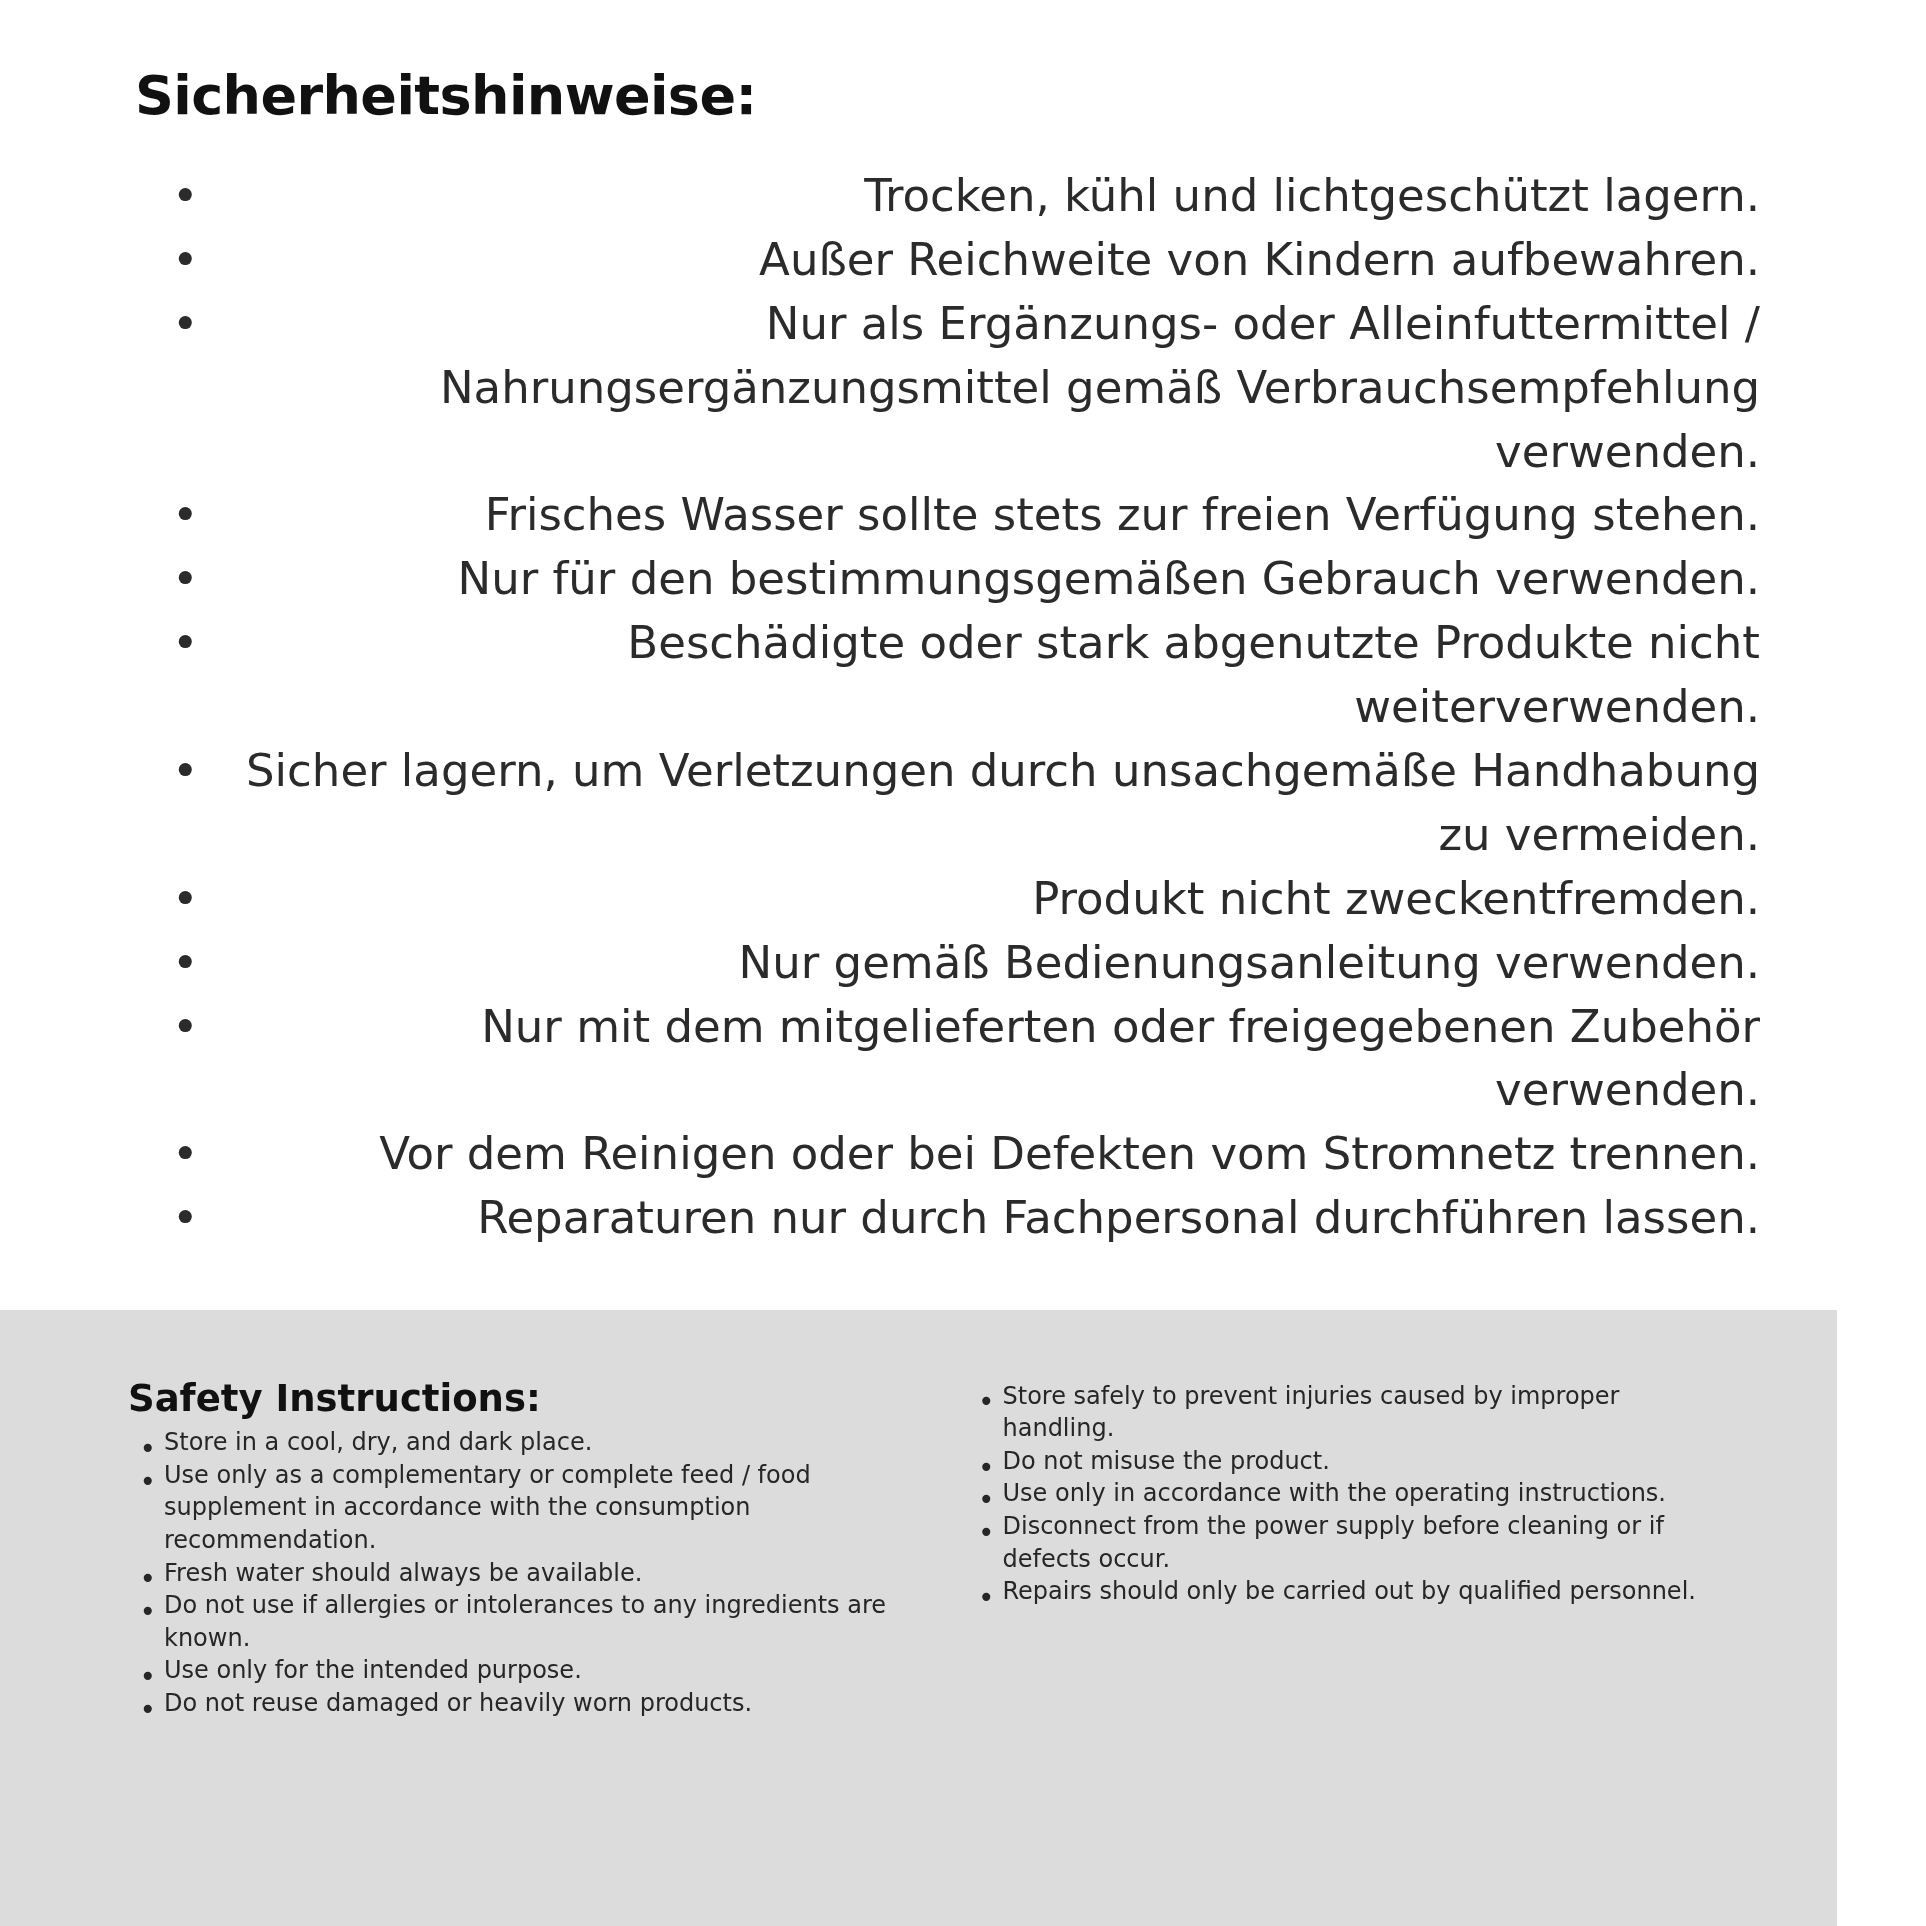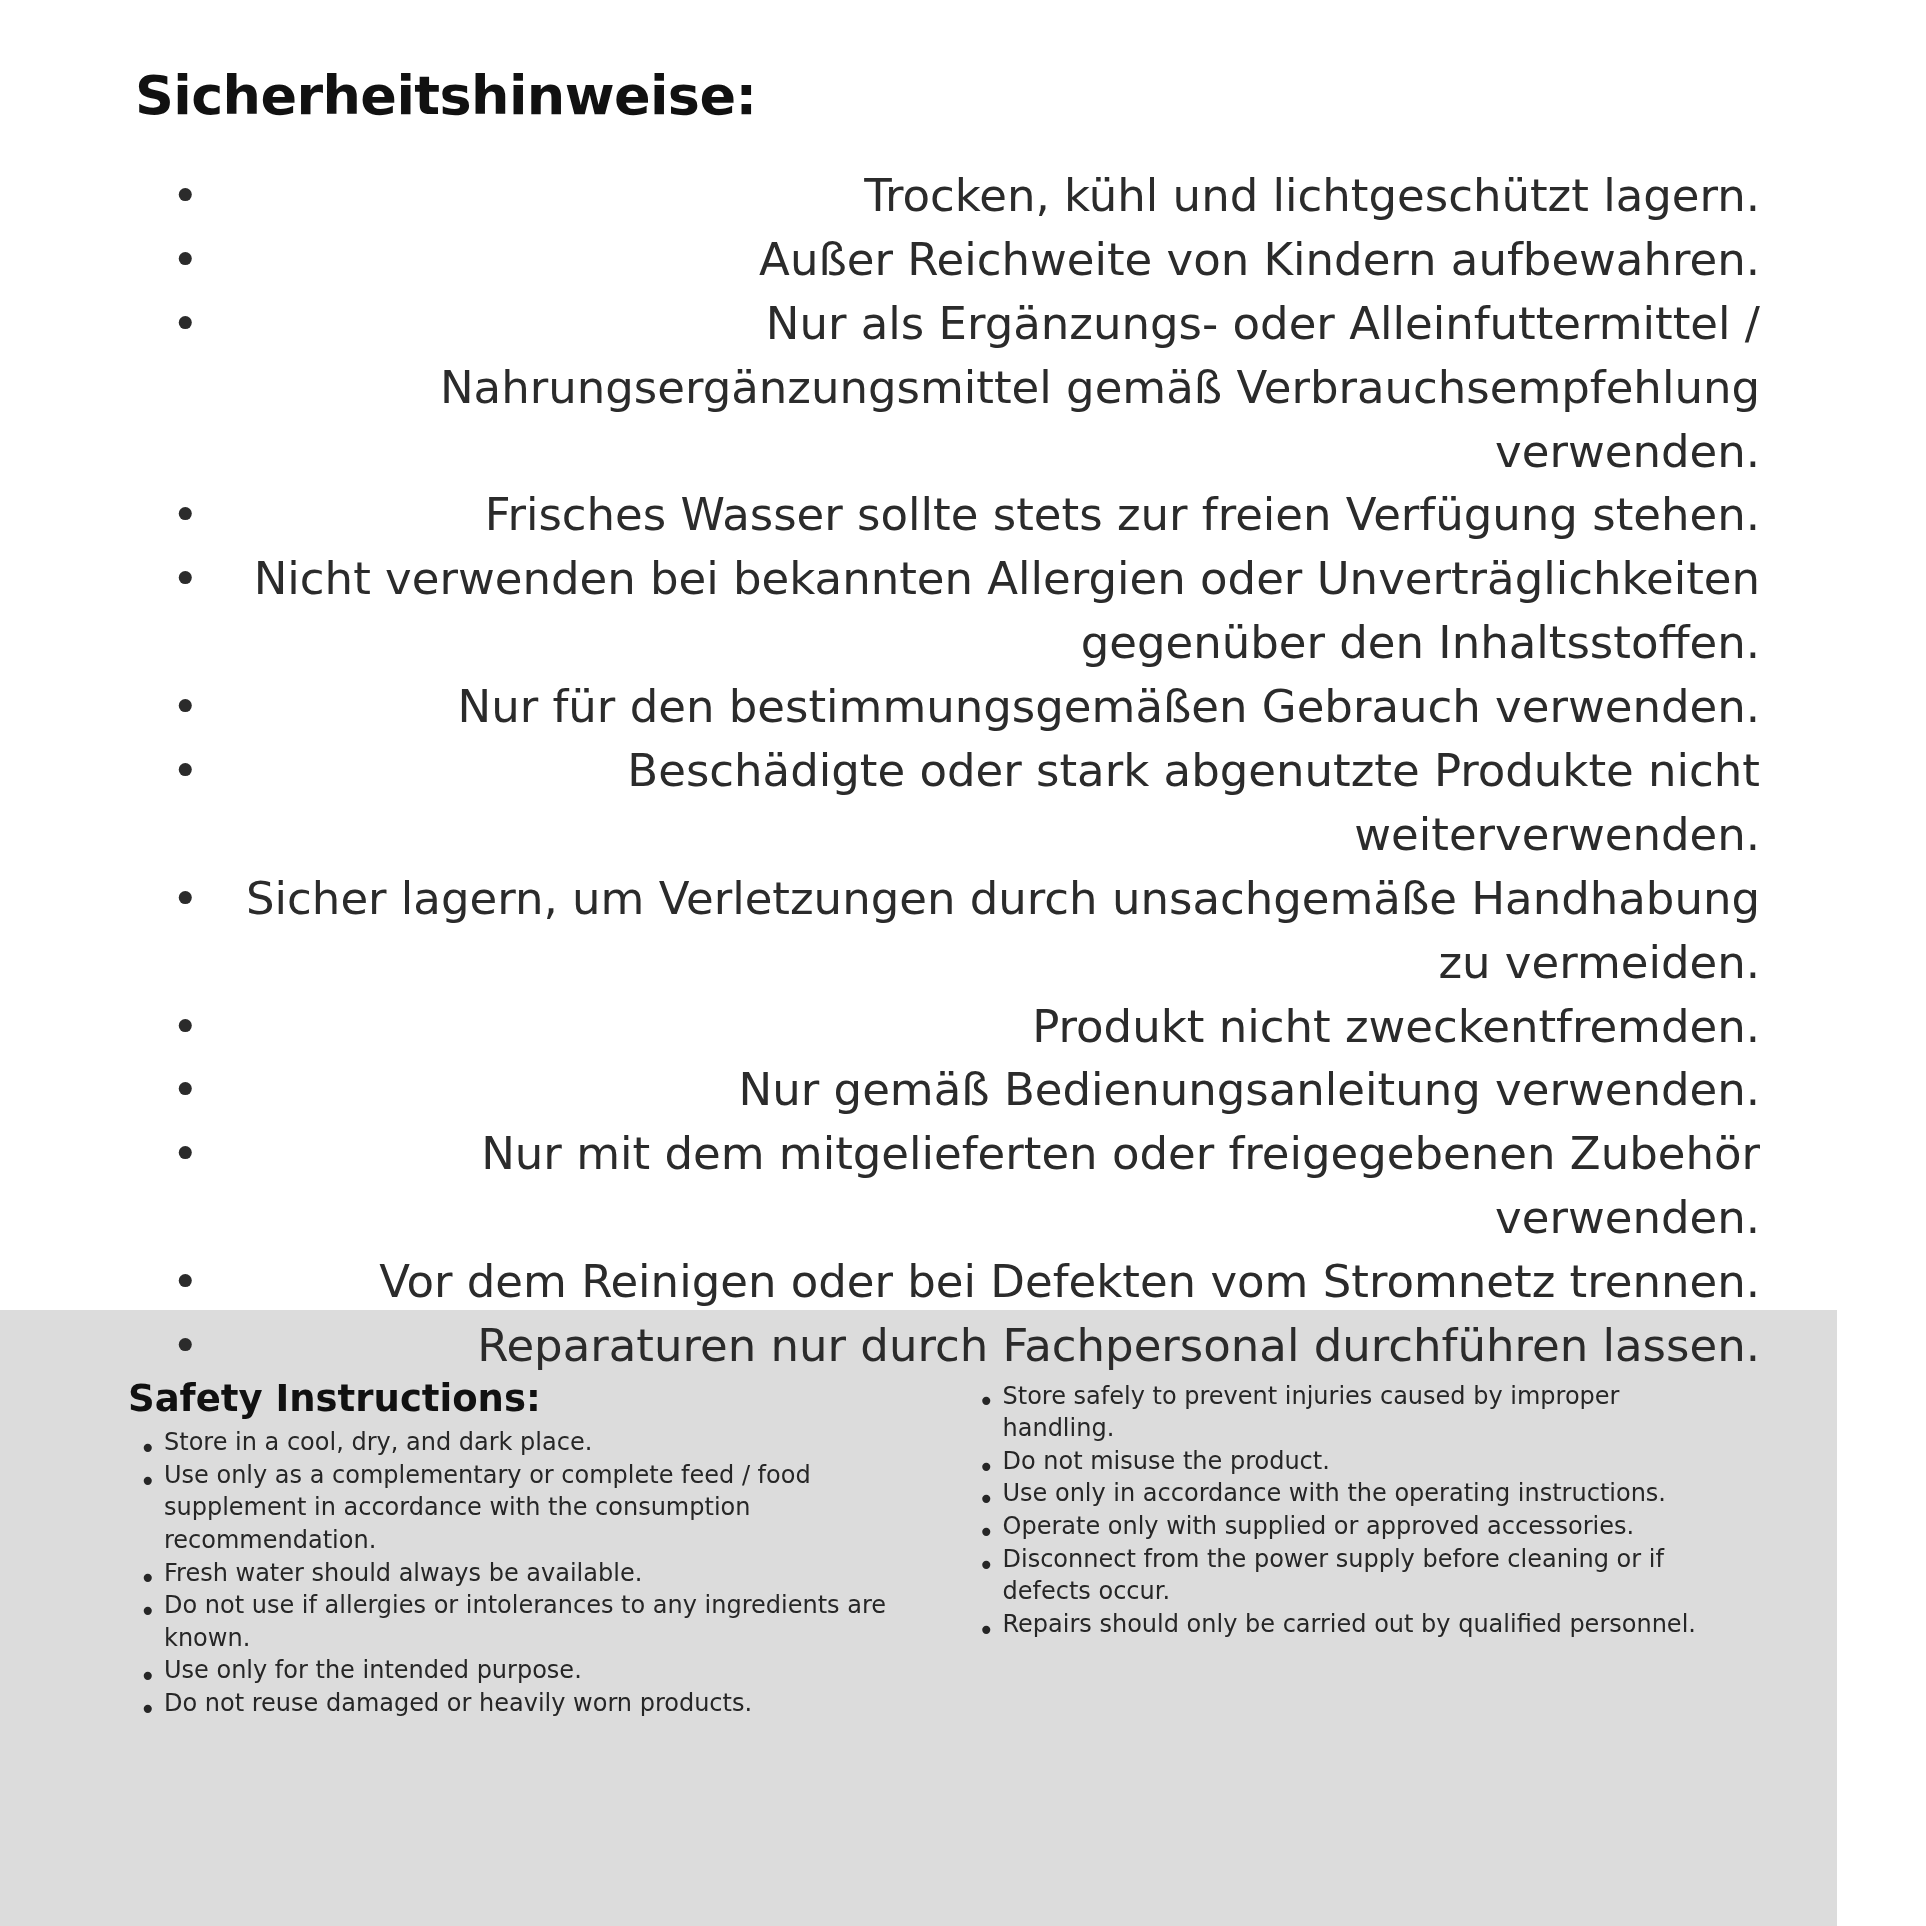--- a/index.html
+++ b/index.html
@@ -100,21 +100,20 @@
 
 <div class="page">
 
   <section class="german-section">
     <h1 class="german-heading">Sicherheitshinweise:</h1>
     <ul class="german-list">
         <li>Trocken, kühl und lichtgeschützt lagern.</li>
         <li>Außer Reichweite von Kindern aufbewahren.</li>
         <li>Nur als Ergänzungs- oder Alleinfuttermittel / Nahrungsergänzungsmittel gemäß Verbrauchsempfehlung verwenden.</li>
         <li>Frisches Wasser sollte stets zur freien Verfügung stehen.</li>
-        <li>Nicht verwenden bei bekannten Allergien oder Unverträglichkeiten gegenüber den Inhaltsstoffen.</li>
         <li>Nur für den bestimmungsgemäßen Gebrauch verwenden.</li>
         <li>Beschädigte oder stark abgenutzte Produkte nicht weiterverwenden.</li>
         <li>Sicher lagern, um Verletzungen durch unsachgemäße Handhabung zu vermeiden.</li>
         <li>Produkt nicht zweckentfremden.</li>
         <li>Nur gemäß Bedienungsanleitung verwenden.</li>
         <li>Nur mit dem mitgelieferten oder freigegebenen Zubehör verwenden.</li>
         <li>Vor dem Reinigen oder bei Defekten vom Stromnetz trennen.</li>
         <li>Reparaturen nur durch Fachpersonal durchführen lassen.</li>
       </ul>
   </section>
@@ -129,21 +128,20 @@
           <li>Do not use if allergies or intolerances to any ingredients are known.</li>
           <li>Use only for the intended purpose.</li>
           <li>Do not reuse damaged or heavily worn products.</li>
         </ul>
     </div>
     <div class="english-col right">
       <ul class="english-list">
           <li>Store safely to prevent injuries caused by improper handling.</li>
           <li>Do not misuse the product.</li>
           <li>Use only in accordance with the operating instructions.</li>
-          <li>Operate only with supplied or approved accessories.</li>
           <li>Disconnect from the power supply before cleaning or if defects occur.</li>
           <li>Repairs should only be carried out by qualified personnel.</li>
         </ul>
     </div>
   </section>
 
 </div>
 
 
 </body></html>

